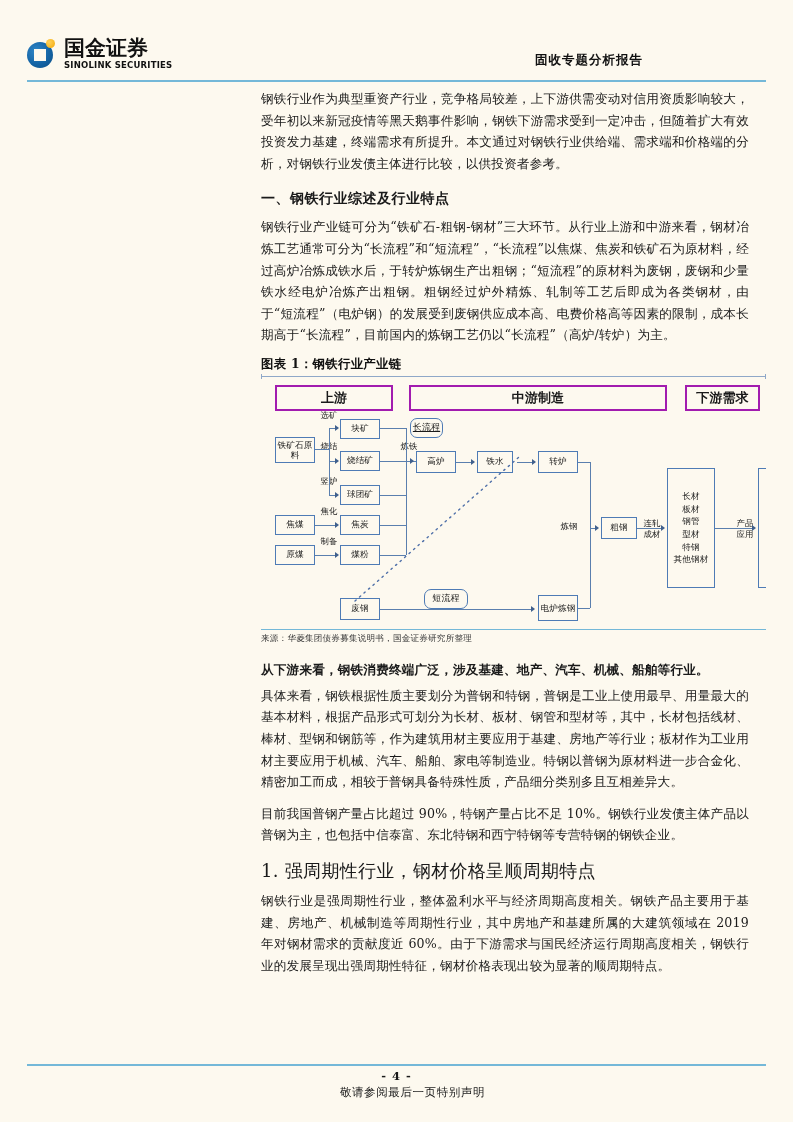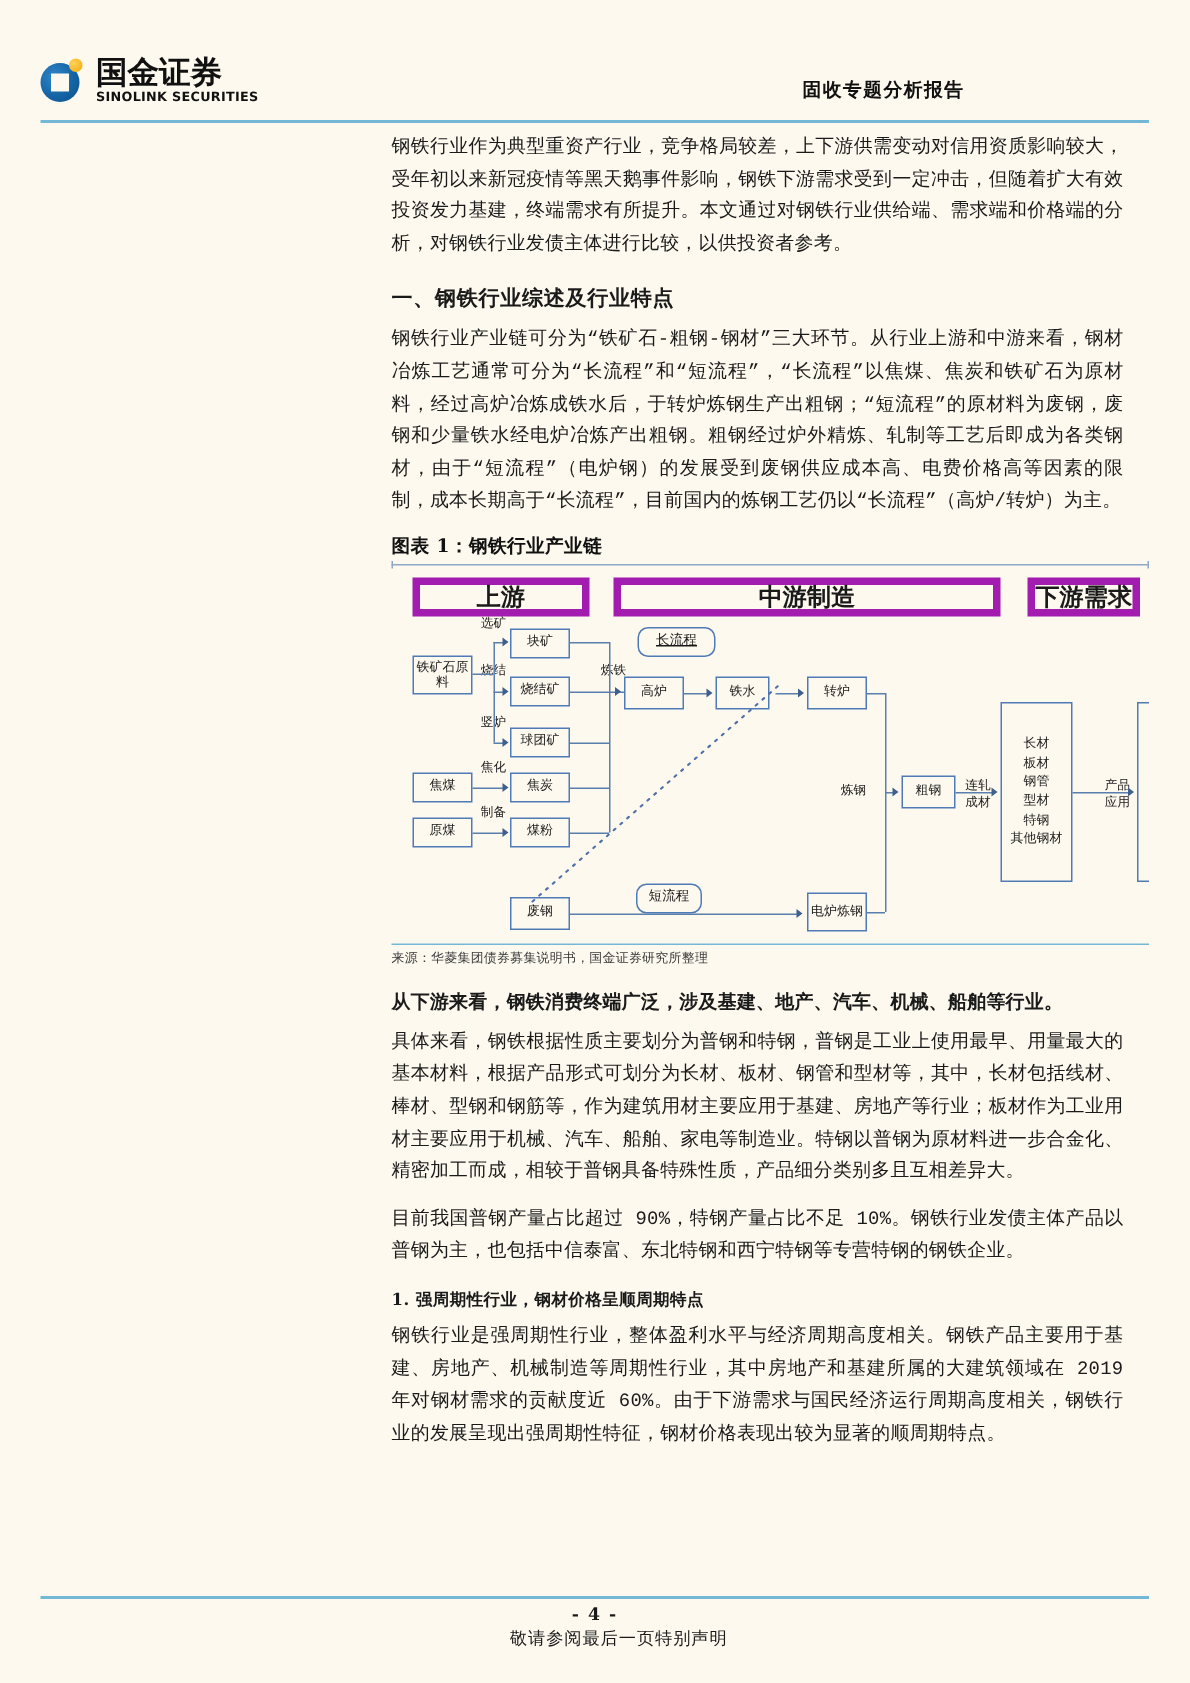--- a/index.html
+++ b/index.html
@@ -95,35 +95,34 @@
     left: 261px; top: 88px;
     width: 505px;
   }
   p.para {
     margin: 0 17px 4px 0;
     font-size: 12.6px;
     line-height: 21.6px;
     text-align: justify;
     text-justify: inter-ideograph;
     letter-spacing: 0.2px;
-    font-family: Liberation Mono, monospace;
   }
   p.para.bold {
     font-weight: bold;
   }
   h2.section {
     margin: 16px 0 8px 0;
     font-size: 14px;
     font-weight: bold;
     letter-spacing: 0.5px;
   }
   h3.subsection {
     margin: 13px 0 7px 0;
-    font-size: 11px;
-    font-weight: bold;
+    font-size: 18px;
+    font-weight: normal;
     letter-spacing: 0.3px;
   }
   .gap-sm { height: 6px; }
   .gap-md { height: 14px; }
 
   
   #figure {
     margin-top: 10px;
     width: 505px;
     position: relative;
@@ -175,22 +174,22 @@
     line-height: 11px;
     color: #1a1a1a;
     display: flex;
     align-items: center;
     justify-content: center;
     text-align: center;
     background: transparent;
     letter-spacing: 0.1px;
   }
   .bx.band {
-    border: 5px solid #a21caf;
-    font-size: 16px;
+    border: 2px solid #a21caf;
+    font-size: 13px;
     font-weight: bold;
   }
   .bx.rounded {
     border-radius: 7px;
     font-size: 9px;
   }
   .bx.tall {
     align-items: center;
     line-height: 12.6px;
   }
@@ -296,21 +295,21 @@
       <div class="bx" style="left:79px; top:138px; width:40px; height:20px;">焦炭</div>
       <div class="bx" style="left:79px; top:168px; width:40px; height:20px;">煤粉</div>
 
       <div class="lbl" style="left:56px; top:33px; width:24px;">选矿</div>
       <div class="lbl" style="left:56px; top:64px; width:24px;">烧结</div>
       <div class="lbl" style="left:56px; top:99px; width:24px;">竖炉</div>
       <div class="lbl" style="left:56px; top:129px; width:24px;">焦化</div>
       <div class="lbl" style="left:56px; top:159px; width:24px;text-align:center;">制备</div>
       <div class="lbl" style="left:135px; top:64px; width:26px;">炼铁</div>
 
-      <div class="bx rounded" style="left:164px; top:41px; width:52px; height:20px;text-decoration:underline;">长流程</div>
+      <div class="bx rounded" style="left:149px; top:41px; width:33px; height:20px;text-decoration:underline;">长流程</div>
       <div class="bx rounded" style="left:163px; top:212px; width:44px; height:20px;">短流程</div>
 
       <div class="bx" style="left:155px; top:74px; width:40px; height:22px;">高炉</div>
       <div class="bx" style="left:216px; top:74px; width:36px; height:22px;">铁水</div>
       <div class="bx" style="left:277px; top:74px; width:40px; height:22px;">转炉</div>
       <div class="bx" style="left:277px; top:218px; width:40px; height:26px; line-height:10px;">电炉炼钢</div>
       <div class="bx" style="left:340px; top:140px; width:36px; height:22px;">粗钢</div>
 
       <div class="lbl" style="left:294px; top:144px; width:28px;">炼钢</div>
       <div class="lbl" style="left:380px; top:141px; width:22px; line-height:11px;">连轧成材</div>

